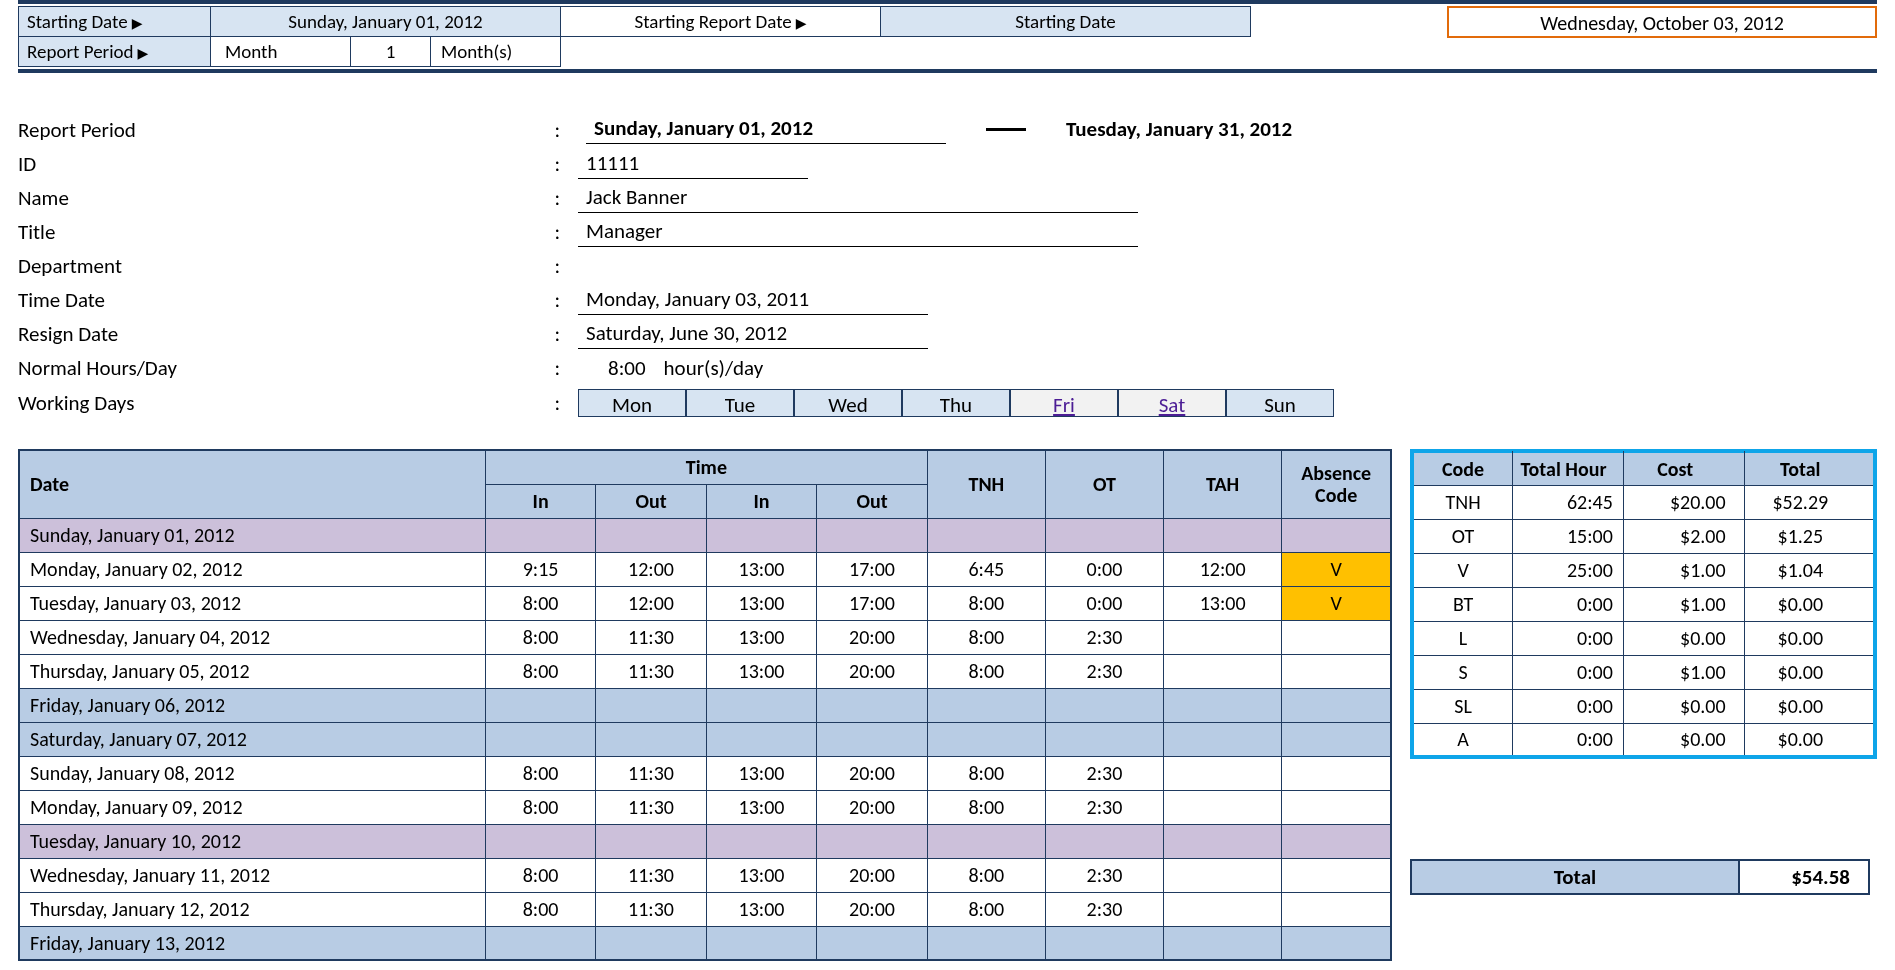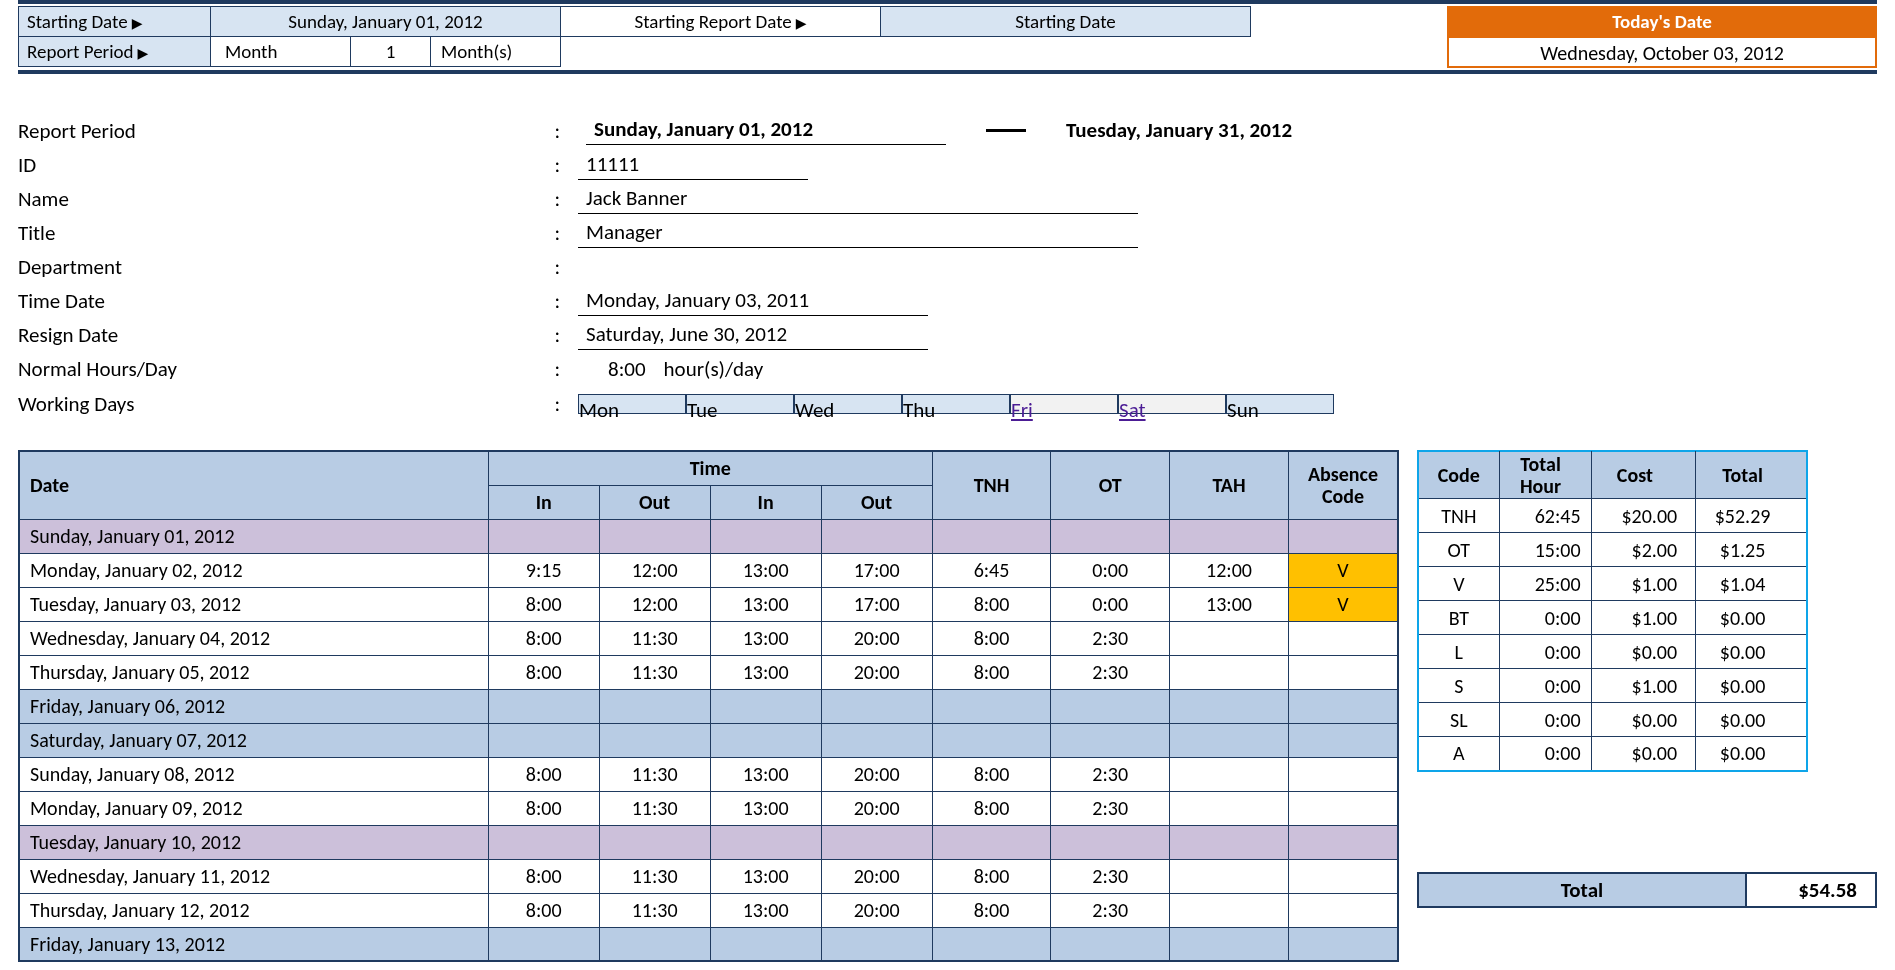--- a/index.html
+++ b/index.html
@@ -25,38 +25,38 @@
   .info { margin-top:40px; }
   .info-row { display:flex; align-items:center; height:34px; font-size:21px; }
   .info-label { width:530px; }
   .info-colon { width:30px; text-align:right; padding-right:18px;}
   .info-val   { min-width:350px; border-bottom:1px solid #000; padding:0 8px 2px; }
   .info-val.short{ min-width:230px;}
   .info-val.period { border-bottom:none; font-weight:bold; display:flex; align-items:center; gap:30px;}
   .dash { display:inline-block; width:40px; border-top:3px solid #000; vertical-align:middle; margin:0 10px; }
   .wd-row { display:flex; align-items:center; height:36px; font-size:21px; }
   .wd-cells { display:flex; }
-  .wd-cells div { width:108px; height:20px; border:1px solid #1f3a5f; text-align:left; line-height:30px; }
+  .wd-cells div { width:108px; height:28px; border:1px solid #1f3a5f; text-align:center; line-height:30px; }
   .wd-on  { background:#d7e4f2; color:#000; }
   .wd-off { background:#f2f2f2; color:#4c1d95;text-decoration:underline; }
 
   .main-row { display:flex; gap:18px; margin-top:28px; align-items:flex-start; }
 
   .tt { border:2px solid #1f3a5f; }
   .tt th, .tt td { border:1px solid #1f3a5f; font-size:20px; height:34px; }
   .tt th { background:#b8cce4; font-weight:bold; }
   .tt .date-col { width:475px; text-align:left; padding-left:10px; }
   .tt .num { width:112px; text-align:center; }
   .tt .num2 { width:120px; text-align:center; }
   .tt .abs { width:110px; text-align:center; }
   .row-we   td { background:#b8cce4; }
   .row-hol  td { background:#ccc0da; }
   .abs-v { background:#ffc000 !important; font-weight:normal; }
 
-  .summ { border:2px solid #0ea5e9; width:391px; }
+  .summ { border:4px solid #0ea5e9; width:467px; }
   .summ th, .summ td { border:1px solid #1f3a5f; height:34px; text-align:center; font-size:20px; }
   .summ th { background:#b8cce4; font-weight:bold; }
   .summ .c1 { width:100px; }
   .summ .c2 { width:110px; text-align:right; padding-right:10px;}
   .summ .c3 { width:120px; text-align:right; padding-right:18px;}
   .summ .c4 { width:130px; padding-right:18px;}
 
   .total-row { display:flex; margin-top:100px; width:460px; margin-left:0;}
   .total-label { flex:1; background:#b8cce4; border:2px solid #1f3a5f; text-align:center; font-weight:bold; height:36px; line-height:32px; font-size:21px;}
   .total-val   { width:130px; border:2px solid #1f3a5f; border-left:none; text-align:right; padding-right:18px; font-weight:bold; height:36px; line-height:32px; font-size:21px;}
@@ -89,21 +89,20 @@
           </td>
           <td style="width:140px;padding-left:14px">Month</td>
           <td style="width:80px;text-align:center">1</td>
           <td style="width:130px;padding-left:10px">Month(s)</td>
           <td style="border:none"></td>
               <td style="border:none"></td>
         </tr>
       </tbody>
         </table>
       <div class="today-box">
-        <div class="today-head">Today's Date</div>
         <div class="today-val">Wednesday, October 03, 2012</div>
       </div>
     </div>
   </div>
 
   <div class="info">
     <div class="info-row">
       <div class="info-label">Report Period</div>
       <div class="info-colon">:</div>
       <div class="info-val period">

